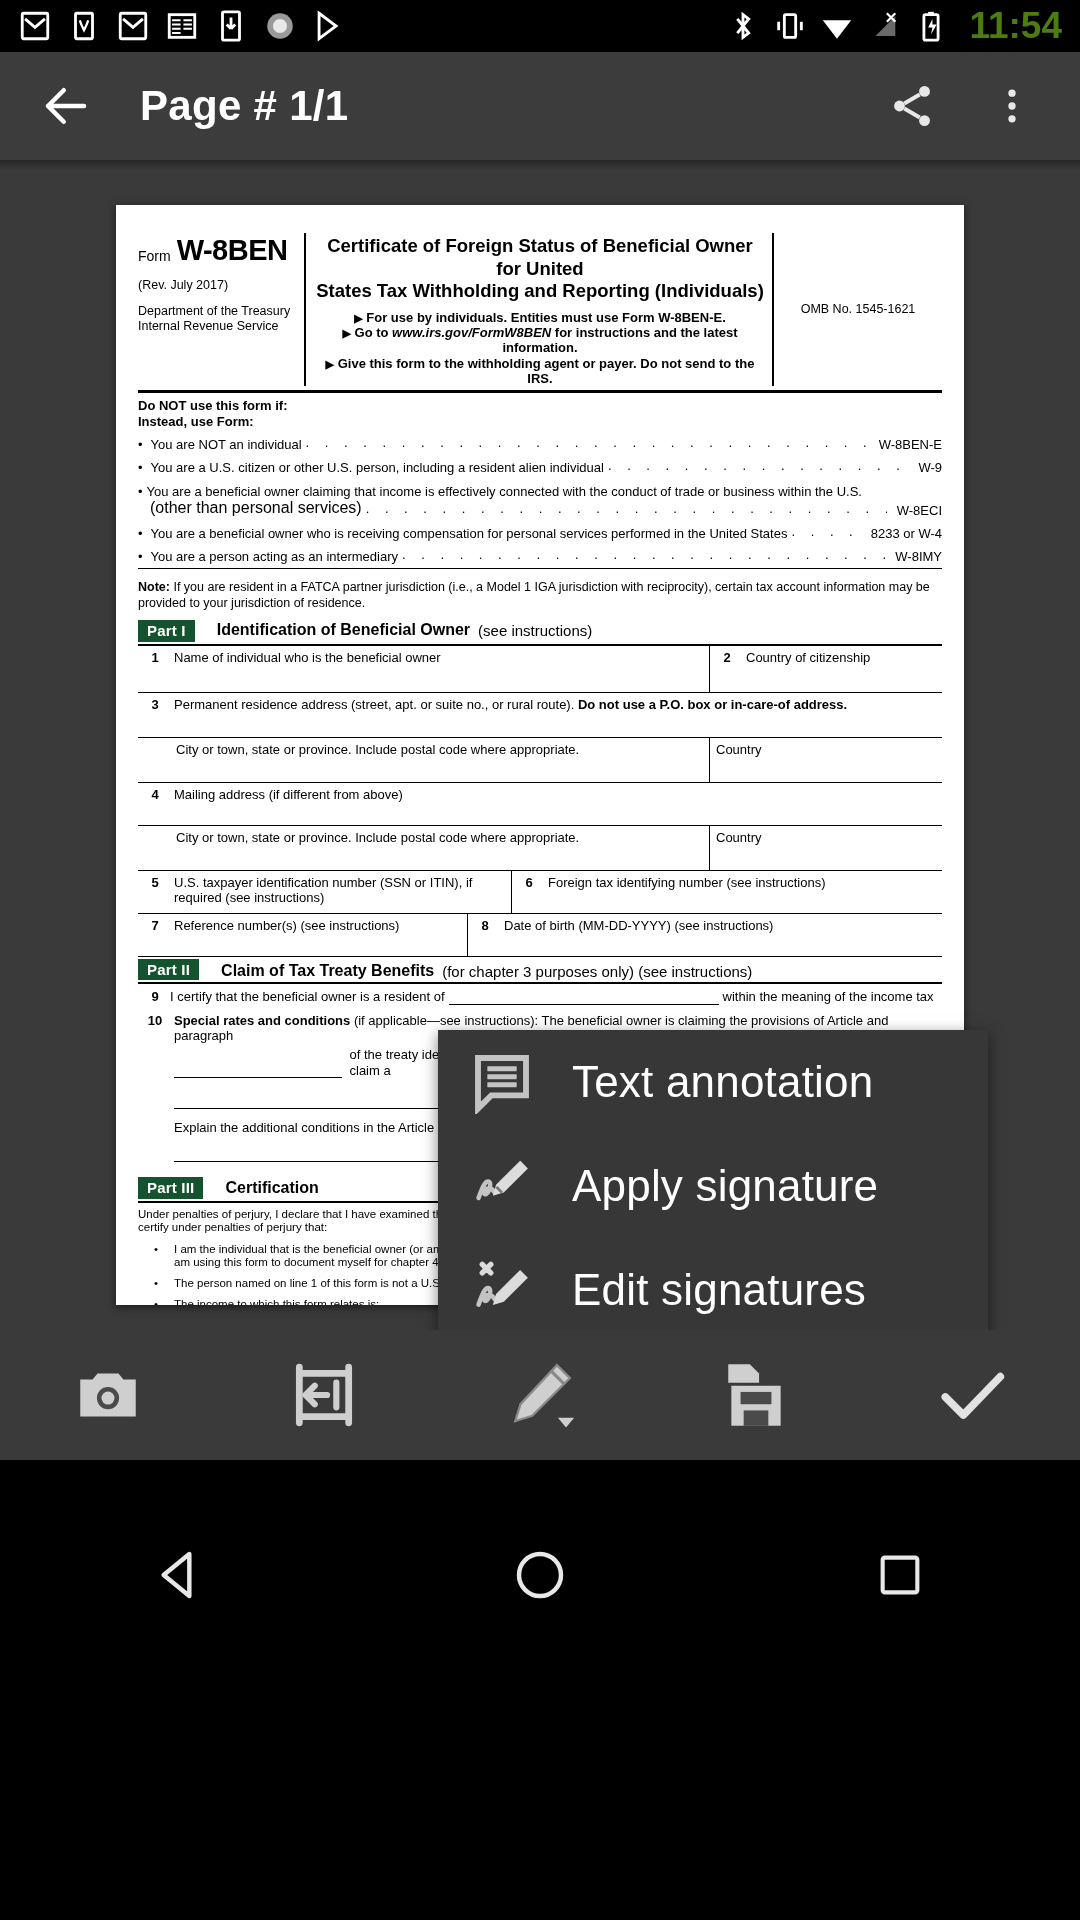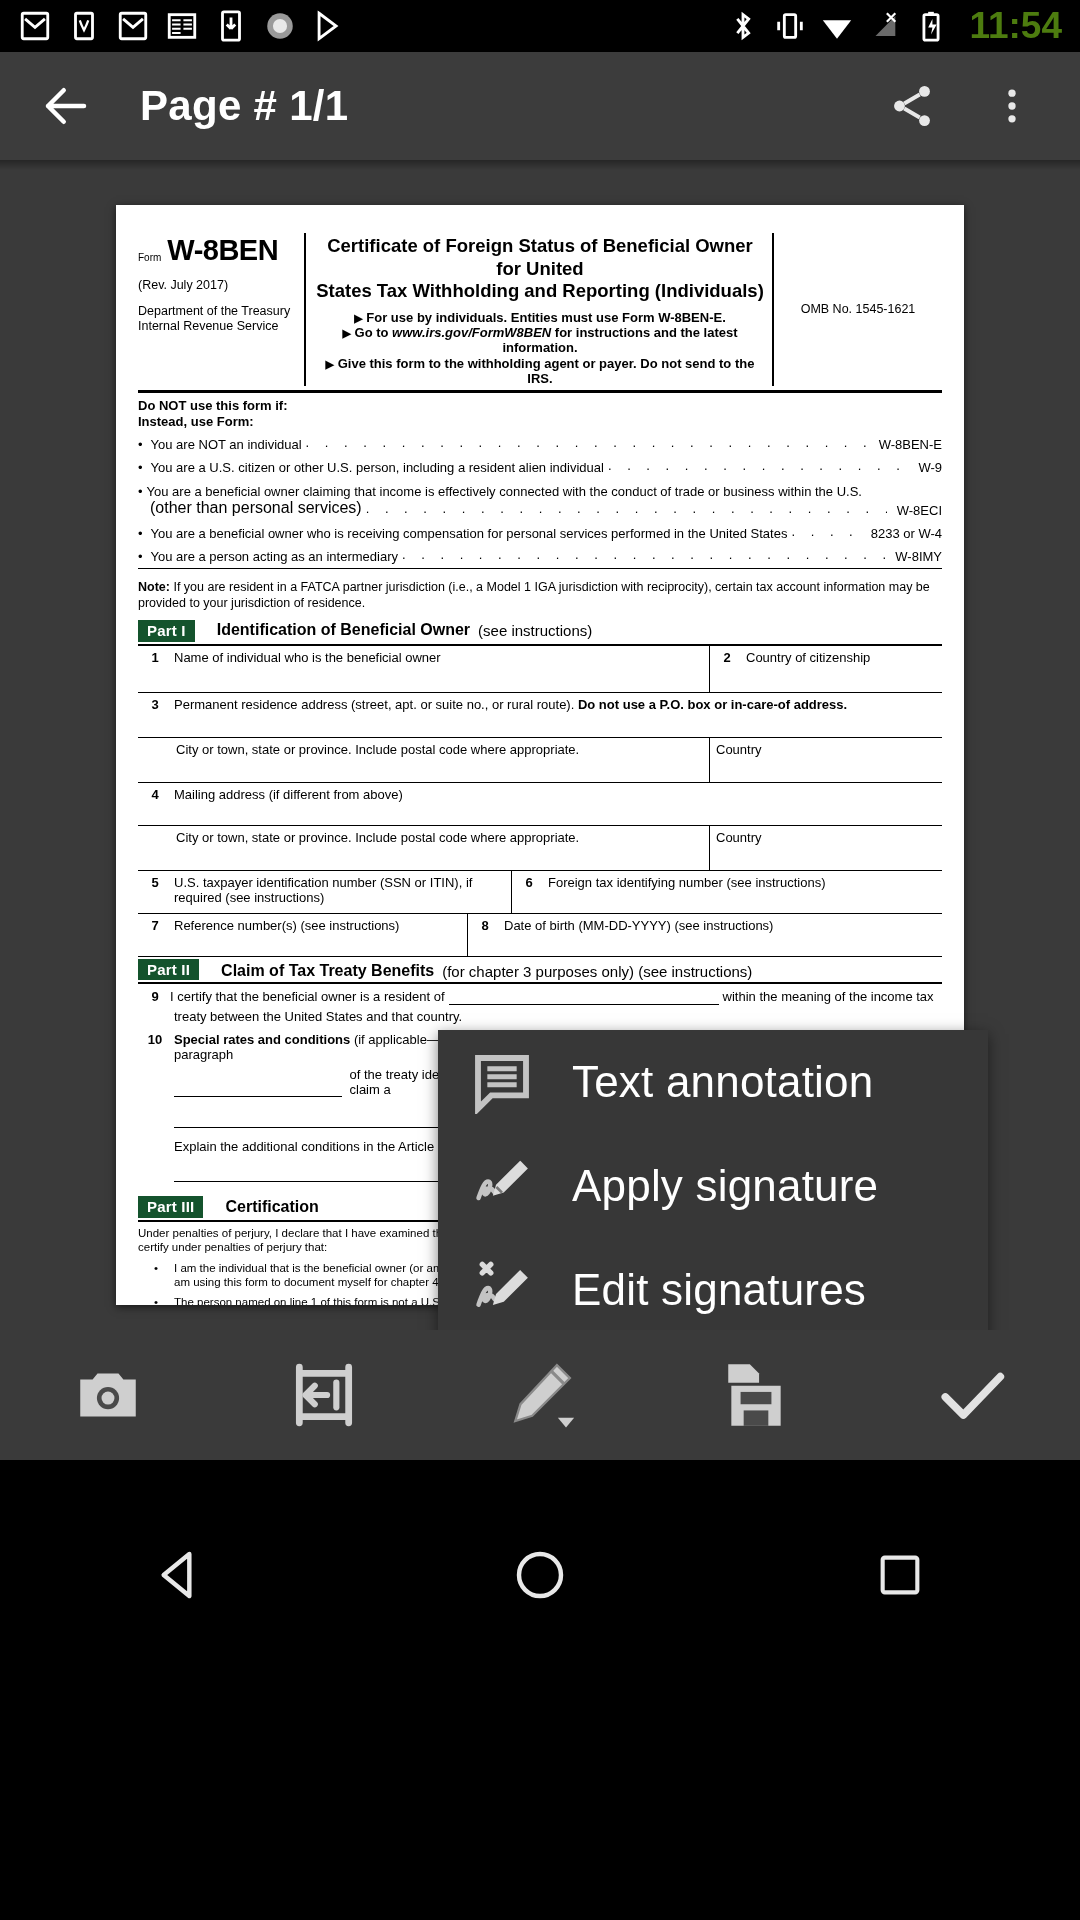--- a/index.html
+++ b/index.html
@@ -56,21 +56,21 @@
     padding: 28px 22px 0 22px;
     font-family: "Liberation Sans", sans-serif;
     color:#000;
   }
   .page * { line-height: 1.18; }
 
   
   .fhead { display:flex; border-bottom: 3px solid #000; padding-bottom:4px; }
   .fh-left { width: 168px; border-right: 2px solid #000; padding-right:6px; }
   .fh-formrow { display:flex; align-items:flex-end; gap:6px; }
-  .fh-formlbl { font-size: 10px; padding-bottom:3px;}
+  .fh-formlbl { font-size: 14px; padding-bottom:3px;}
   .fh-formname { font-size: 29px; font-weight: 800; letter-spacing:-0.5px; }
   .fh-rev { font-size: 12.5px; margin-top: 11px; }
   .fh-dept { font-size: 12.5px; margin-top: 11px; line-height:1.25; }
   .fh-mid { flex:1; text-align:center; padding: 2px 8px 0 10px; border-right:2px solid #000;}
   .fh-title { font-size: 18.5px; font-weight:800; line-height:1.22; }
   .fh-sub { font-size: 13px; font-weight:700; margin-top:7px; line-height:1.45; }
   .fh-sub i { font-style: italic; }
   .arrowr { font-size: 11px; }
   .fh-right { width: 168px; display:flex; align-items:center; justify-content:center;}
   .fh-omb { font-size: 12.5px; }
@@ -378,21 +378,20 @@
         <span class="parttitle">Claim of Tax Treaty Benefits</span>
         <span class="parttitle" style="font-weight:400;margin-left:8px;font-size:15px;">(for chapter 3 purposes only) (see instructions)</span>
       </div>
 
       <div class="line9">
         <span class="fnum">9</span>
         <span>I certify that the beneficial owner is a resident of</span>
         <span class="ul" style="width:270px;"></span>
         <span>within the meaning of the income tax</span>
       </div>
-      <div style="font-size:13px; padding-left:36px; margin-top:4px;">treaty between the United States and that country.</div>
 
       <div class="line10" style="display:flex; gap:8px; margin-top:6px;">
         <span class="fnum">10</span>
         <span><b>Special rates and conditions</b><span> (if applicable—see instructions): The beneficial owner is claiming the provisions of Article and paragraph</span></span>
       </div>
       <div style="display:flex; align-items:flex-end; gap:8px; padding-left:36px; margin-top:4px; font-size:13px;">
         <span class="ul" style="width:178px;"></span>
         <span>of the treaty identified on line 9 above to claim a</span>
         <span class="ul" style="width:54px;"></span>
         <span>% rate of withholding on (specify type of income):</span>

